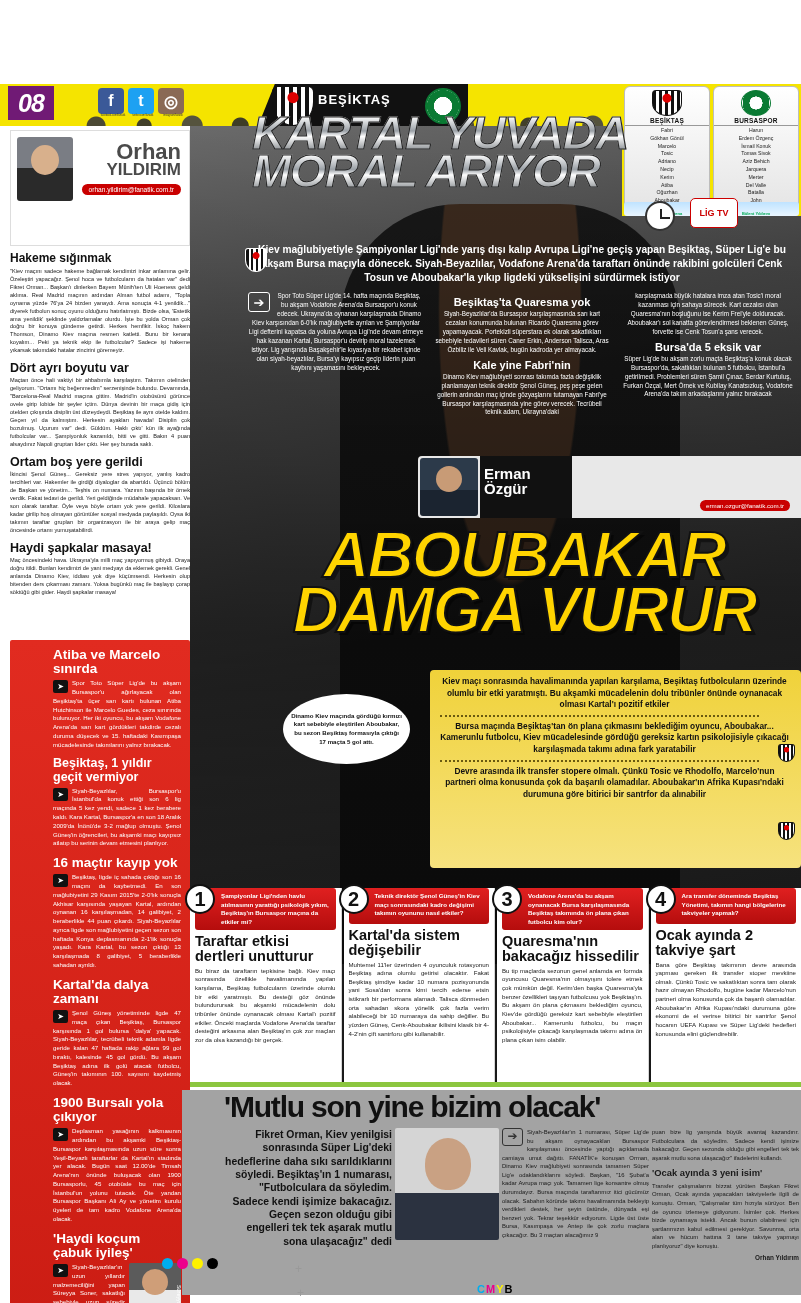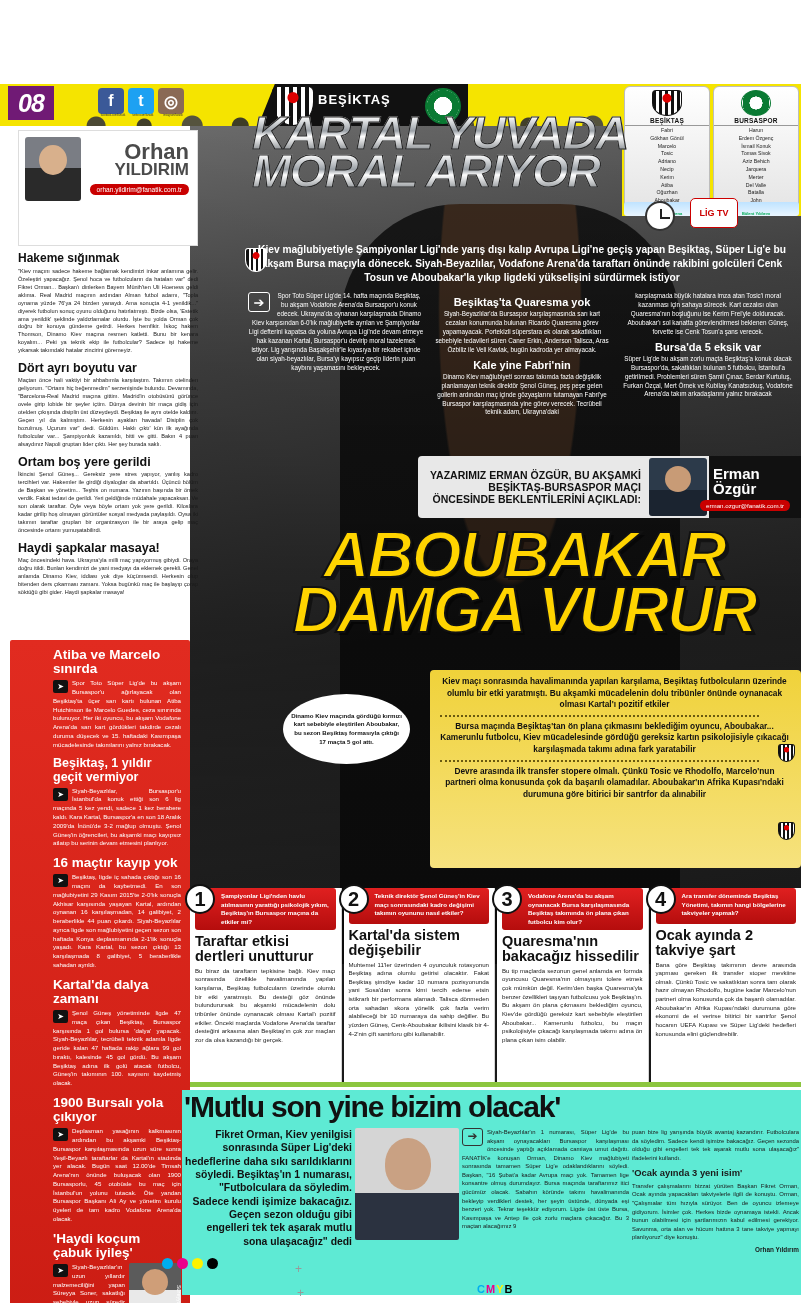--- a/index.html
+++ b/index.html
@@ -303,21 +303,21 @@
     background:#fff; border:2.5px solid #111; color:#111;
     font-weight:bold;font-size:20px;
     display:flex;align-items:center;justify-content:center;
   }
   .qa-q{ color:#fff; font-size:6.2px; line-height:1.38; font-weight:bold; }
   .qa-title{ font-size:14.5px; font-weight:bold; color:#111; line-height:1.02; margin:2px 0 3px; }
   .qa-body{ font-size:6.1px; line-height:1.42; color:#1a1a1a; text-align:justify; }
 
   
   .lcol{
-    position:absolute; left:18px; top:130px; width:180px; z-index:12;
+    position:absolute; left:10px; top:130px; width:180px; z-index:12;
   }
   .author-box{
     background:#fff; border:1px solid #ddd; padding:6px 8px 8px;
     position:relative; min-height:116px;
   }
   .author-photo{
     position:absolute;left:6px;top:6px;width:56px;height:64px;border-radius:3px;
     background:linear-gradient(#7a7d84 0 48%,#2a2a2a 48%);
   }
   .author-photo::after{
@@ -366,21 +366,21 @@
     border-radius:50%;background:#cf9e78;
   }
   .soner-cap{
     position:absolute; right:-1px; bottom:4px; writing-mode:vertical-rl;
     font-size:5.4px; color:#fff;
   }
 
   
   .bottom{
     position:absolute; left:182px; top:1090px; width:619px; height:205px;
-    background:#5eead4; z-index:31;
+    background:#a3a3a3; z-index:31;padding-left:40px;
   }
   .bh{
     font-size:30px; font-weight:bold; color:#111; line-height:1;
     letter-spacing:-1.2px; padding:2px 0 4px 2px;
   }
   .bgrid{ display:flex; gap:3px; padding:2px 2px 0 2px; }
   .bq{
     width:168px; text-align:right; font-size:10.4px; font-weight:bold;
     line-height:1.28; color:#111;
   }
@@ -517,21 +517,20 @@
       <p>Dinamo Kiev mağlubiyeti sonrası takımda fazla değişiklik planlamayan teknik direktör Şenol Güneş, peş peşe gelen gollerin ardından maç içinde gözyaşlarını tutamayan Fabri'ye Bursaspor karşılaşmasında yine görev verecek. Tecrübeli teknik adam, Ukrayna'daki</p>
     </div>
     <div class="col">
       <p>karşılaşmada büyük hatalara imza atan Tosic'i moral kazanması için sahaya sürecek. Kart cezalısı olan Quaresma'nın boşluğunu ise Kerim Frei'yle dolduracak. Aboubakar'ı sol kanatta görevlendirmesi beklenen Güneş, forvette ise Cenk Tosun'a şans verecek.</p>
       <h4>Bursa'da 5 eksik var</h4>
       <p>Süper Lig'de bu akşam zorlu maçta Beşiktaş'a konuk olacak Bursaspor'da, sakatlıkları bulunan 5 futbolcu, İstanbul'a getirilmedi. Problemleri süren Şamil Çınaz, Serdar Kurtuluş, Furkan Özçal, Mert Örnek ve Kubilay Kanatsızkuş, Vodafone Arena'da takım arkadaşlarını yalnız bırakacak</p>
     </div>
   </div>
 
   <div class="erman">
-    <div class="erman-txt">YAZARIMIZ ERMAN ÖZGÜR, BU AKŞAMKİ BEŞİKTAŞ-BURSASPOR MAÇI ÖNCESİNDE BEKLENTİLERİNİ AÇIKLADI:</div>
     <div class="erman-photo"></div>
     <div class="erman-name">
       <span>Erman</span><br>
       <span>Özgür</span>
     </div>
   </div>
   <div class="erman-mail">erman.ozgur@fanatik.com.tr</div>
 
   <div class="abk">
     <div>ABOUBAKAR</div>

